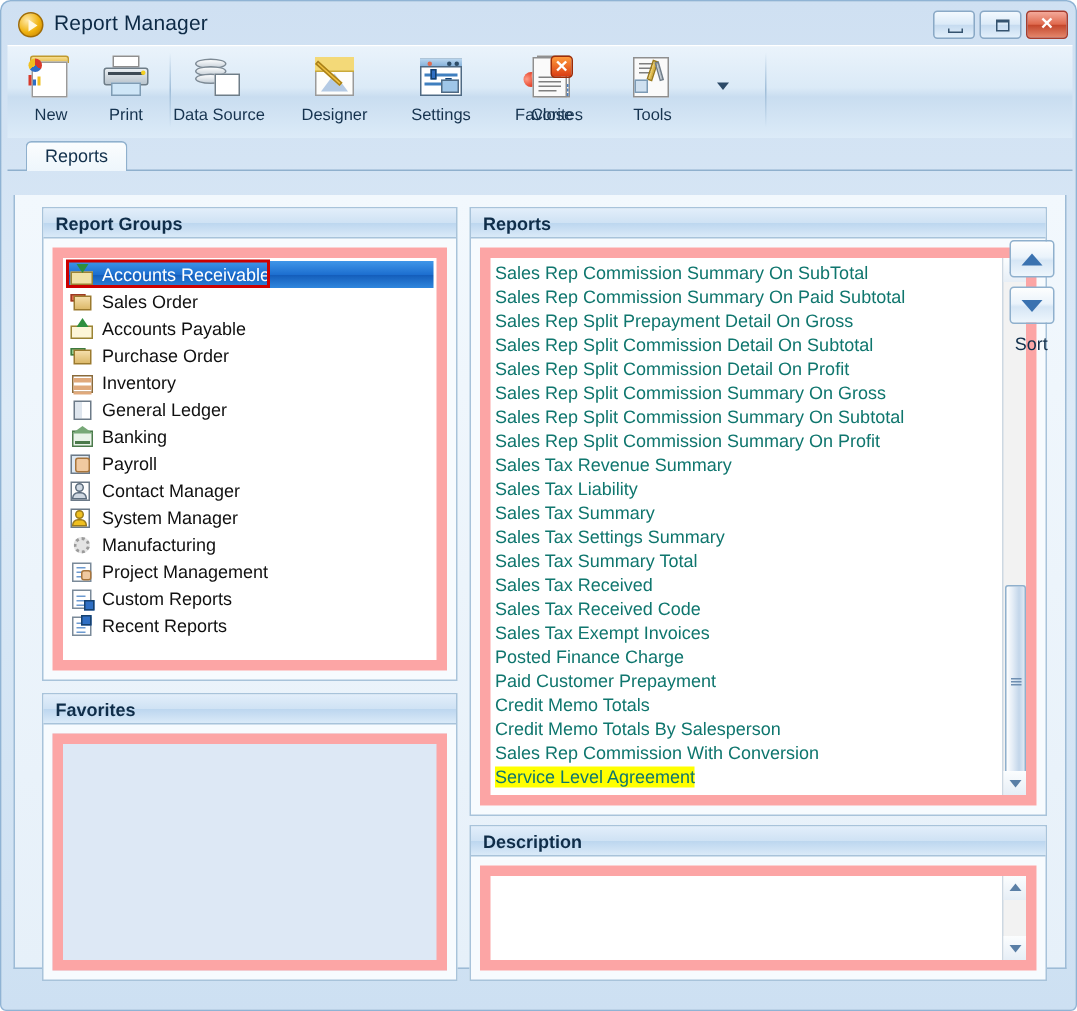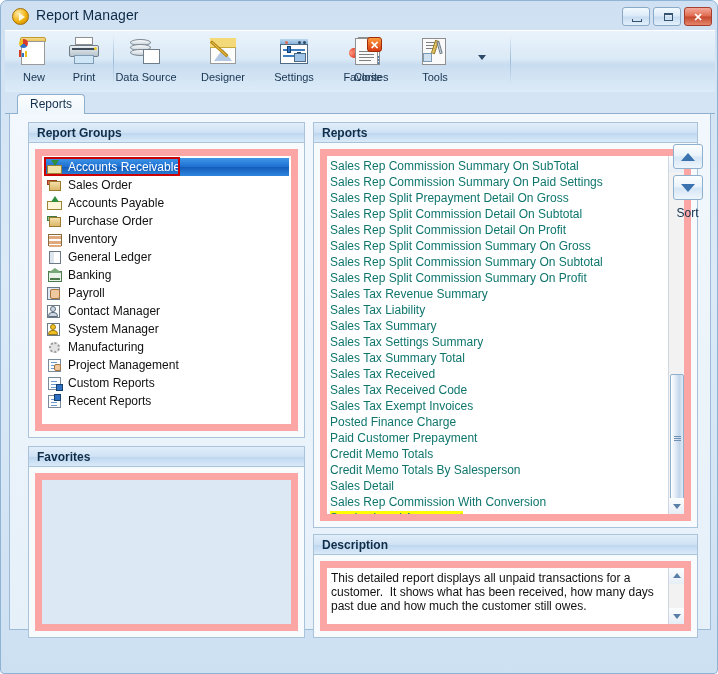--- a/index.html
+++ b/index.html
@@ -200,21 +200,21 @@
     border: 1px solid #8fb0cd; border-bottom: none;
     border-radius: 4px 4px 0 0;
     font-size: 12px; color: #12304c;
   }
   .tab-underline {
     position: absolute; left: 0; top: 21px; width: 710px; height: 1px; background: #8fb0cd;
   }
 
   
   .client {
-    position: absolute; left: 5px; top: 111px;
+    position: absolute; left: 5px; top: 127px;
     width: 702px; height: 516px;
     background: linear-gradient(to bottom, #f2f8fd, #e6f0f9);
     border: 1px solid #9dbbd6;
     border-top: none;
   }
 
   
   .panel { position: absolute; border: 1px solid #a8c3da; background: #f7fbfe; }
   .panel-hd {
     height: 20px;
@@ -664,40 +664,39 @@
       <div class="panel-hd">Favorites</div>
       <div class="listbox"></div>
     </div>
 
     <div class="panel" id="reports">
       <div class="panel-hd">Reports</div>
       <div class="listbox">
         <div class="rp-scrollarea">
           <div class="rp-list" id="rp-list">
                 <div class="rp-item">Sales Rep Commission Summary On SubTotal</div>
-                <div class="rp-item">Sales Rep Commission Summary On Paid Settings</div>
+                <div class="rp-item">Sales Rep Commission Summary On Paid Subtotal</div>
                 <div class="rp-item">Sales Rep Split Prepayment Detail On Gross</div>
                 <div class="rp-item">Sales Rep Split Commission Detail On Subtotal</div>
                 <div class="rp-item">Sales Rep Split Commission Detail On Profit</div>
                 <div class="rp-item">Sales Rep Split Commission Summary On Gross</div>
                 <div class="rp-item">Sales Rep Split Commission Summary On Subtotal</div>
                 <div class="rp-item">Sales Rep Split Commission Summary On Profit</div>
                 <div class="rp-item">Sales Tax Revenue Summary</div>
                 <div class="rp-item">Sales Tax Liability</div>
                 <div class="rp-item">Sales Tax Summary</div>
                 <div class="rp-item">Sales Tax Settings Summary</div>
                 <div class="rp-item">Sales Tax Summary Total</div>
                 <div class="rp-item">Sales Tax Received</div>
                 <div class="rp-item">Sales Tax Received Code</div>
                 <div class="rp-item">Sales Tax Exempt Invoices</div>
                 <div class="rp-item">Posted Finance Charge</div>
                 <div class="rp-item">Paid Customer Prepayment</div>
                 <div class="rp-item">Credit Memo Totals</div>
                 <div class="rp-item">Credit Memo Totals By Salesperson</div>
-                <div class="rp-item">Sales Detail</div>
                 <div class="rp-item">Sales Rep Commission With Conversion</div>
                 <div class="rp-item"><span class="hl" style="background: rgb(255, 255, 0);">Service Level Agreement</span></div>
               </div>
         </div>
         <div class="vsb">
           <div class="arrow up">
                 <i></i>
               </div>
           <div class="thumb" style="top:218px;height:130px;">
             <span class="grip">
@@ -719,21 +718,20 @@
           </div>
       <div class="sortbtn dn">
             <i></i>
           </div>
       <div class="sortlbl">Sort</div>
     </div>
 
     <div class="panel" id="description">
       <div class="panel-hd">Description</div>
       <div class="listbox">
-        <div class="desc-text">This detailed report displays all unpaid transactions for a customer.  It shows what has been received, how many days past due and how much the customer still owes.</div>
         <div class="vsb">
           <div class="arrow up">
                 <i></i>
               </div>
           <div class="arrow dn">
                 <i></i>
               </div>
         </div>
       </div>
     </div>

